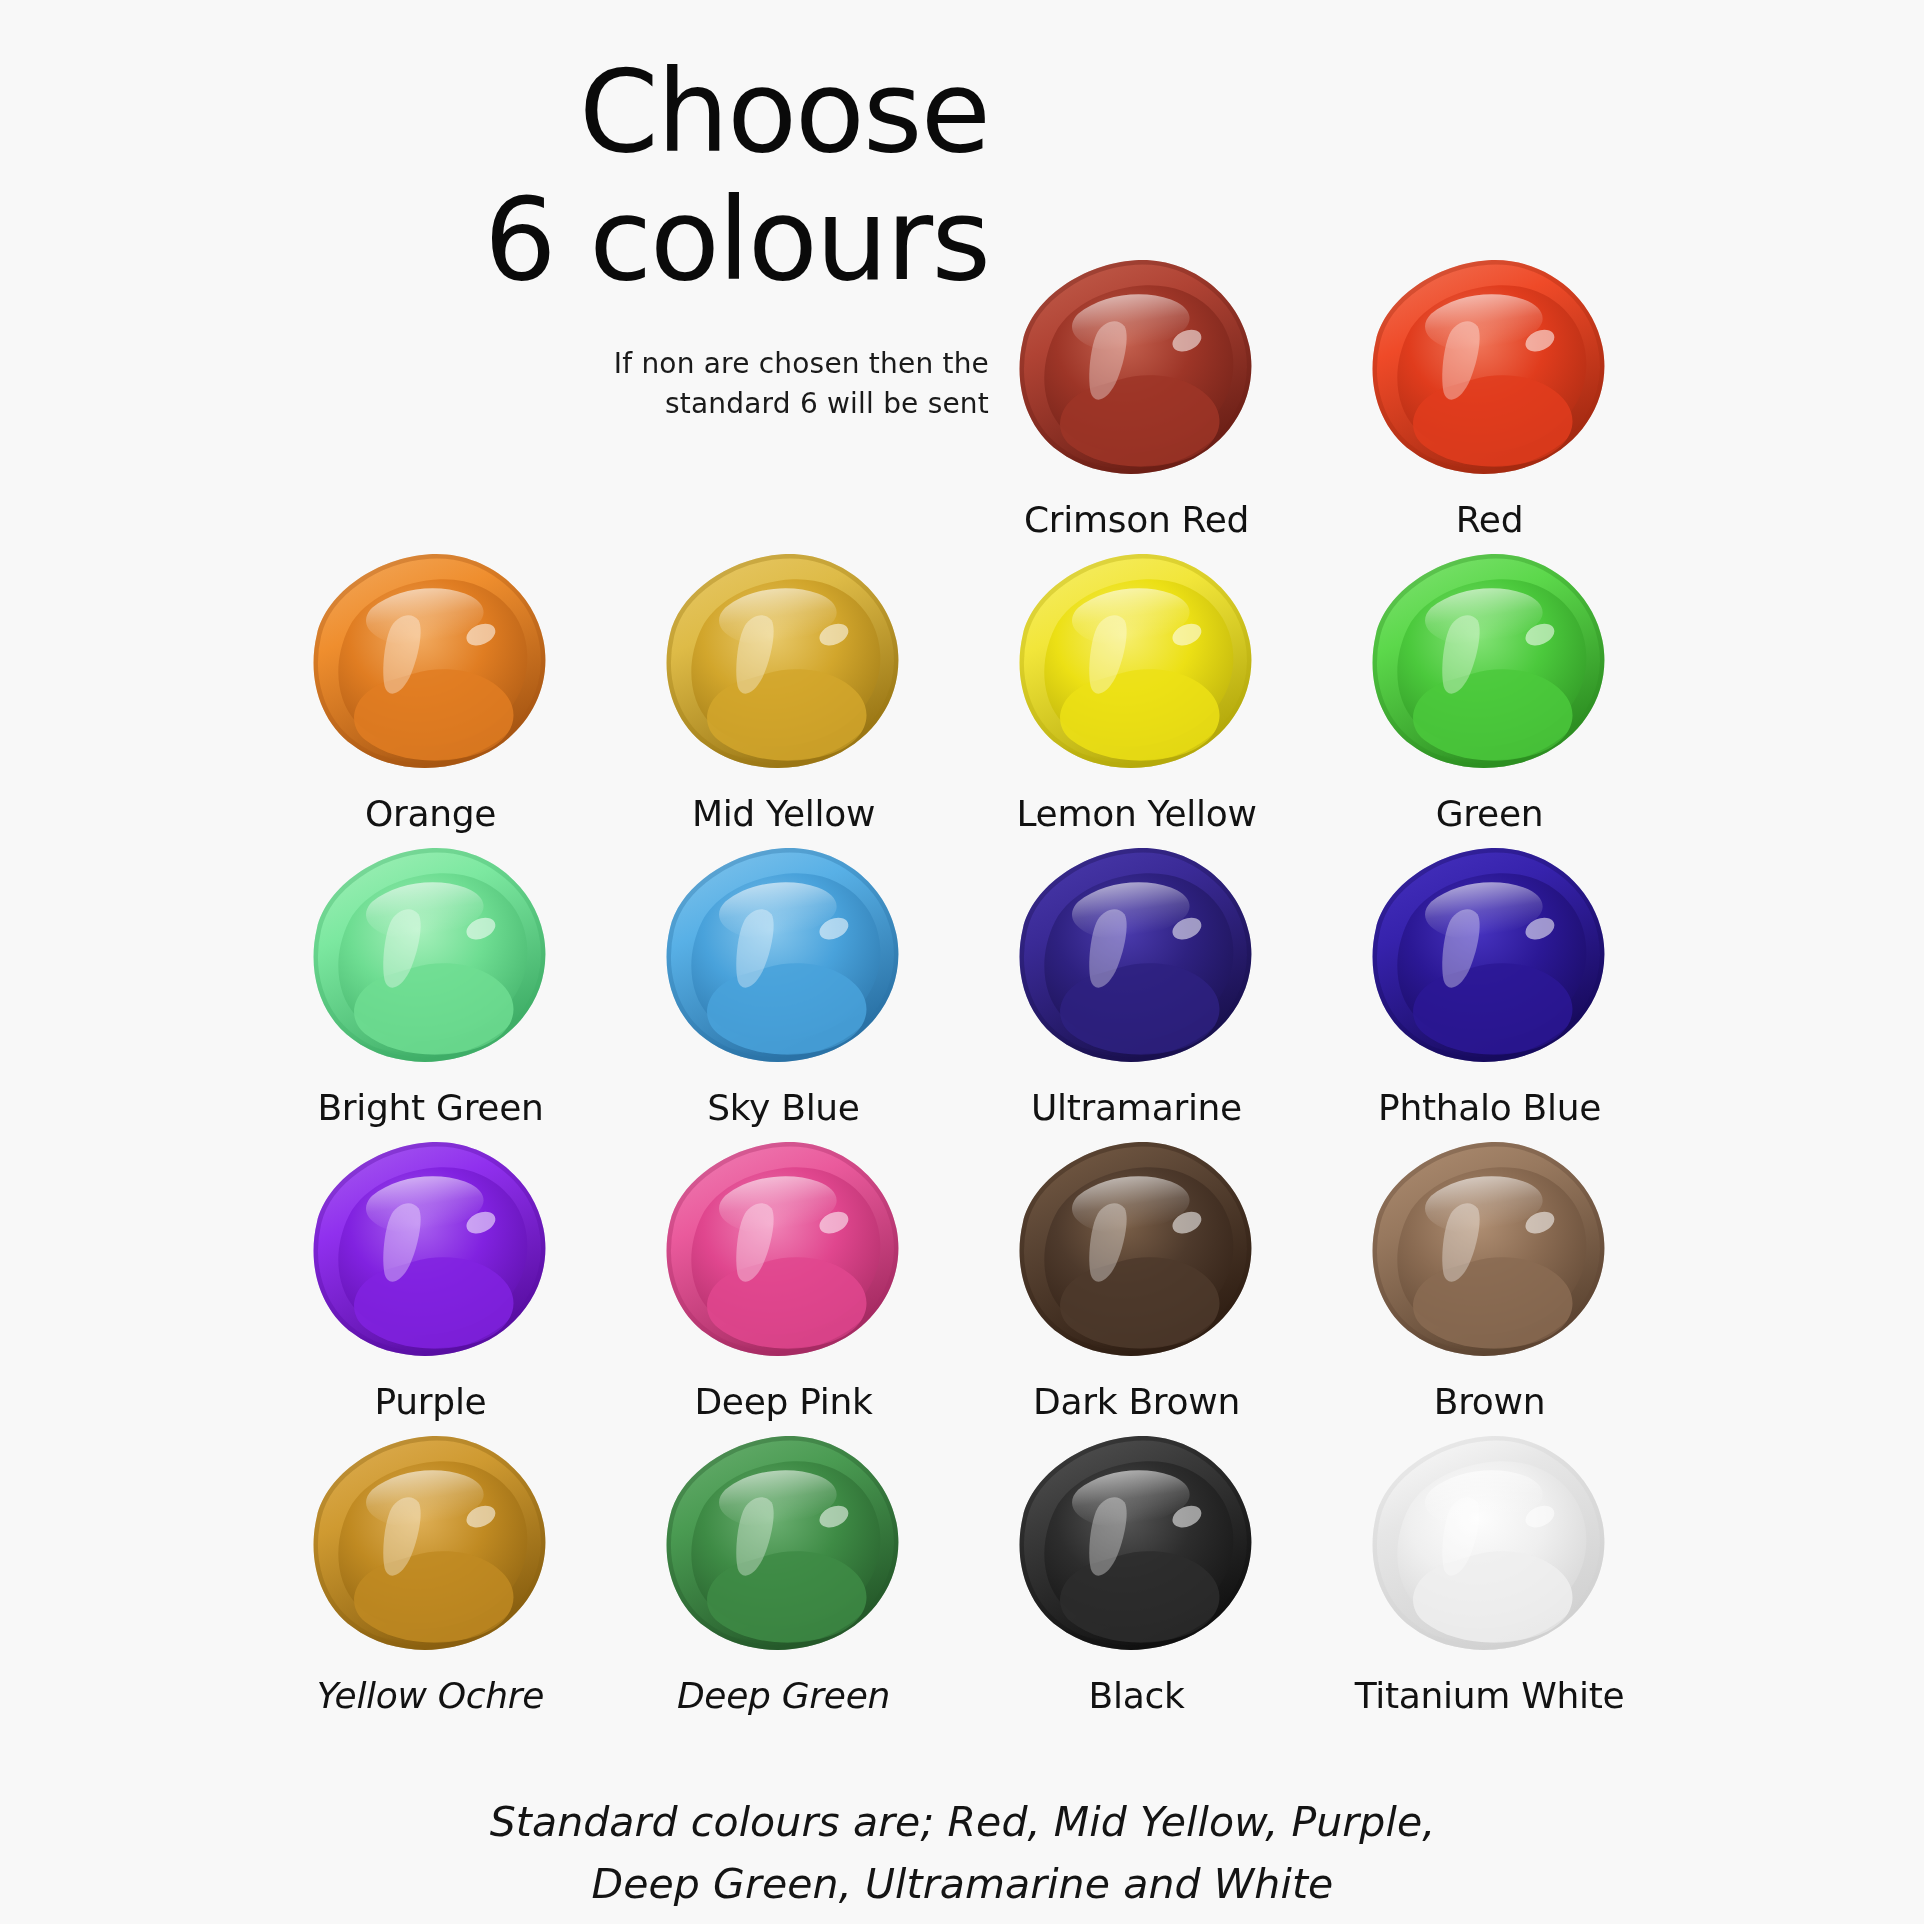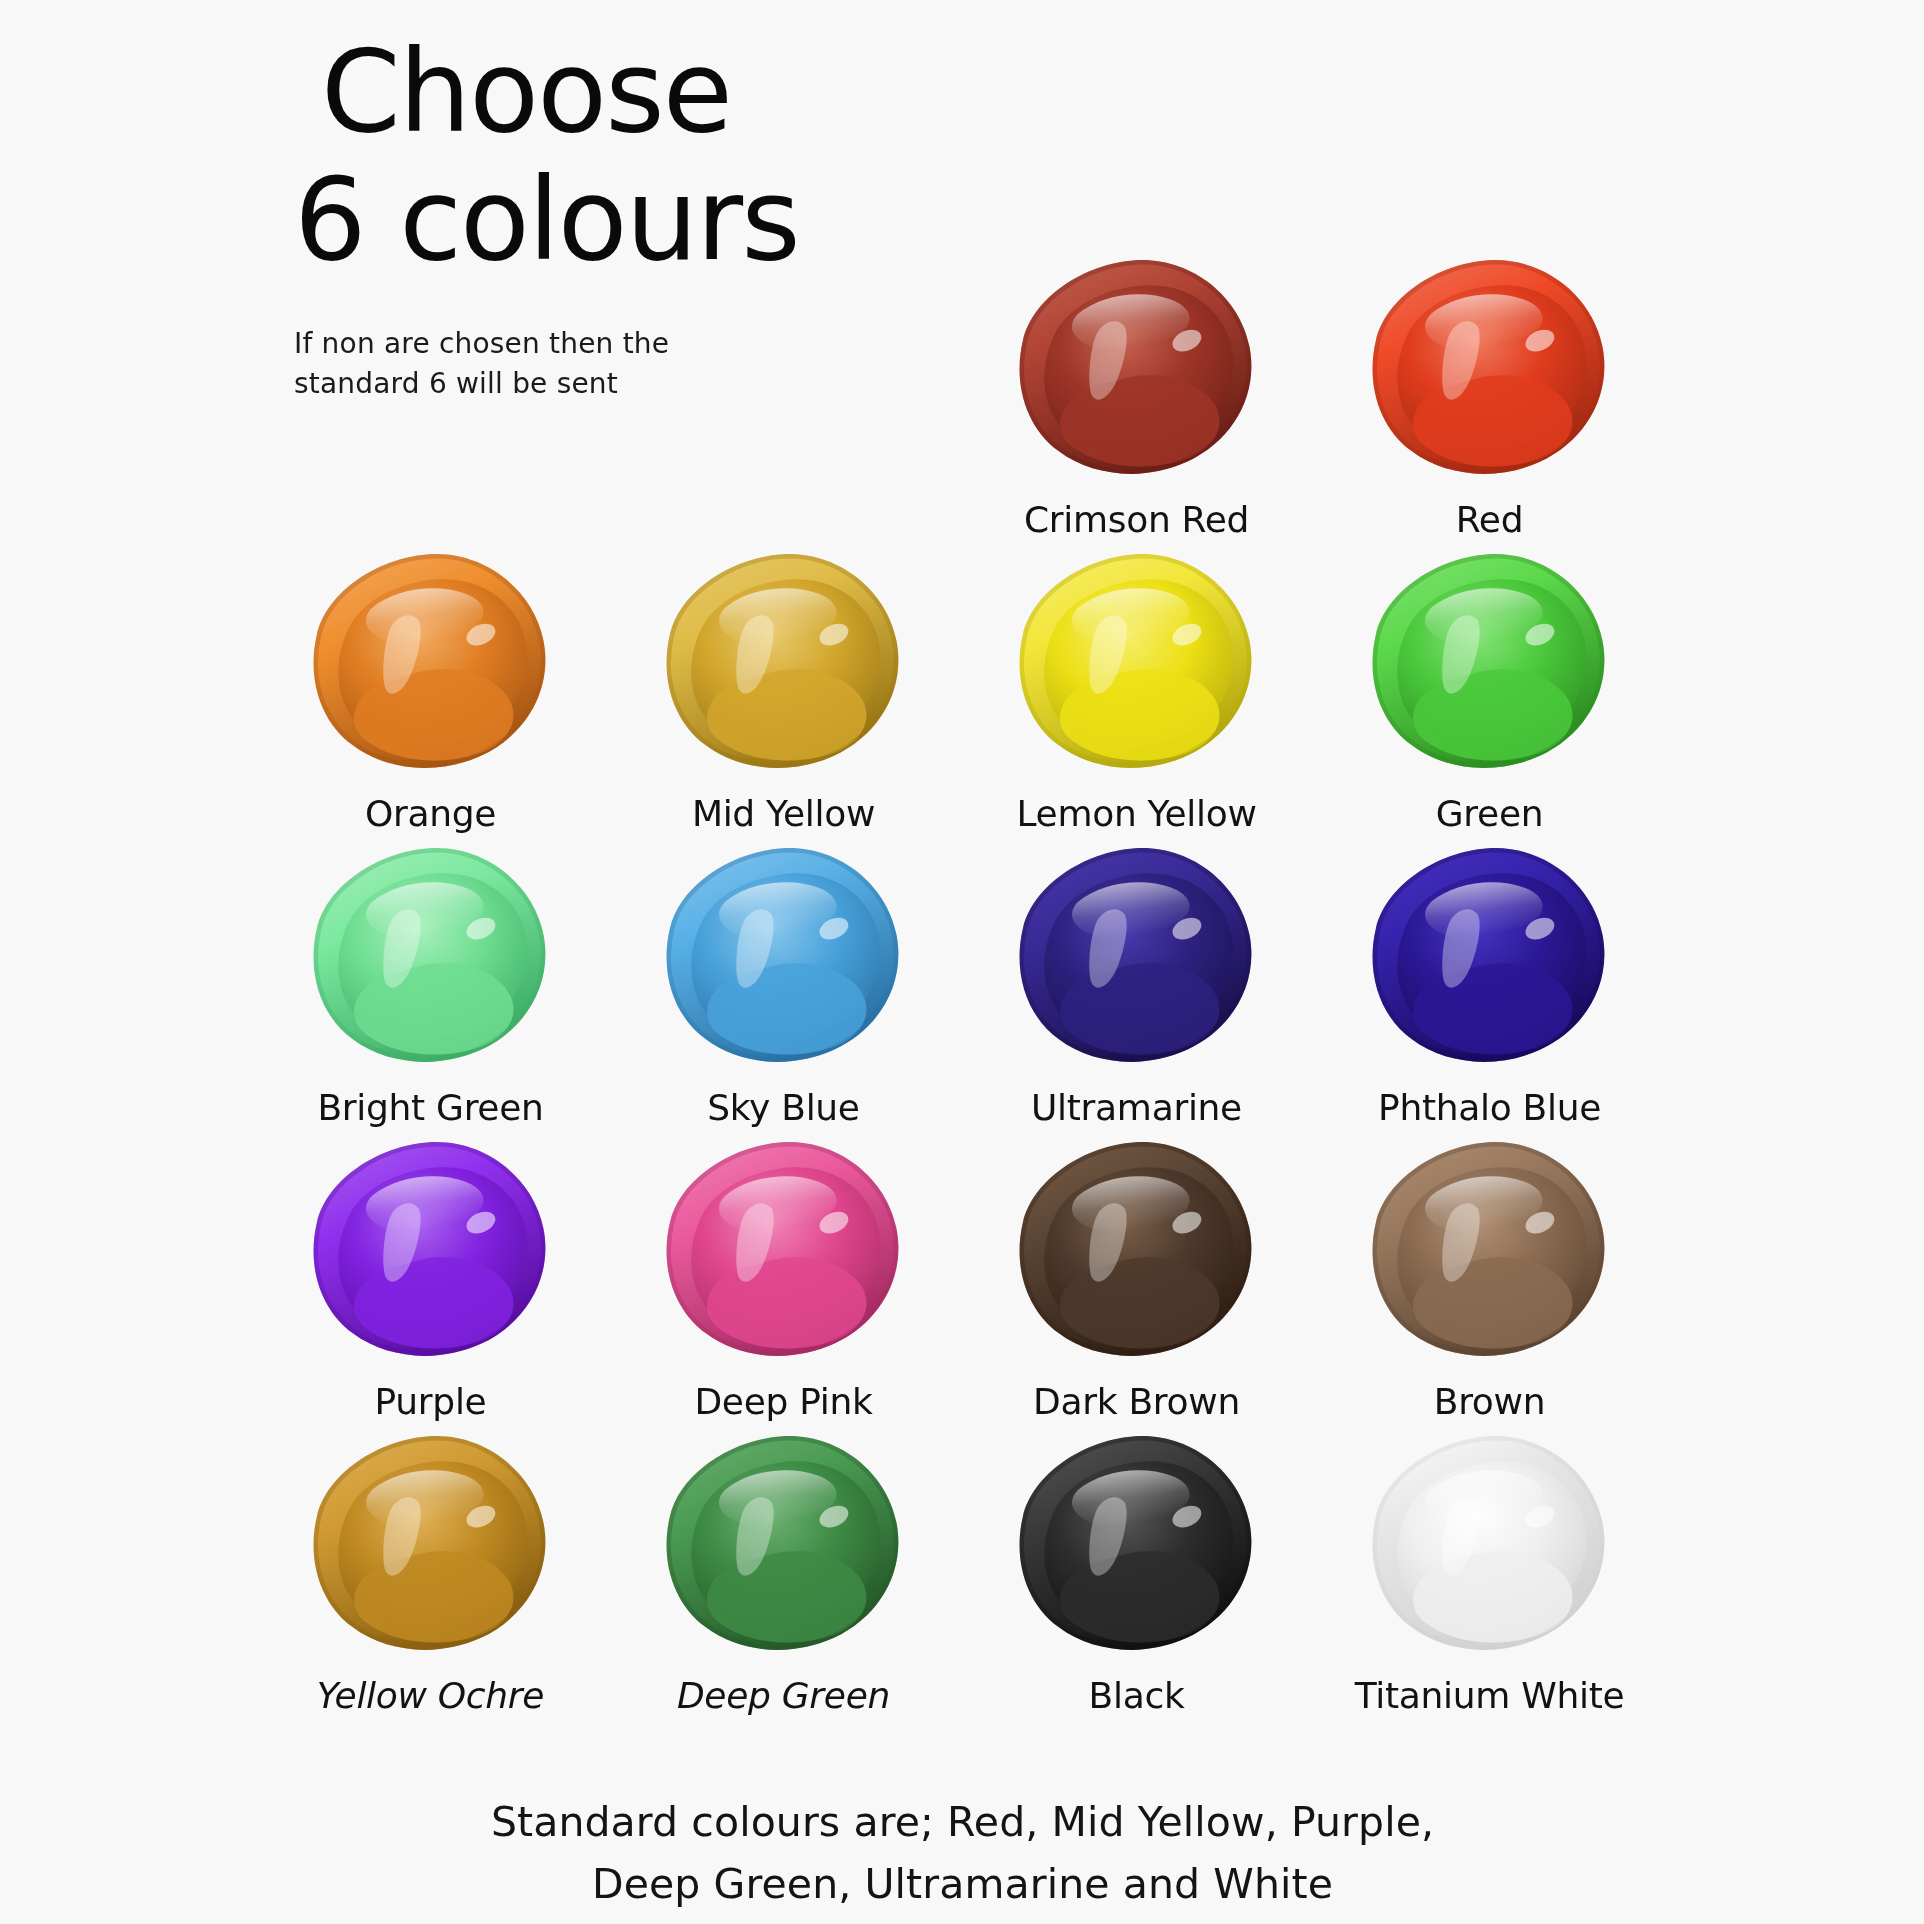--- a/index.html
+++ b/index.html
@@ -13,23 +13,23 @@
     height: 1925px;
     background: #f8f8f8;
     font-family: "Liberation Sans", sans-serif;
     overflow: hidden;
   }
 
   
   .header {
     position: absolute;
     left: 294px;
-    top: 28px;
+    top: 48px;
     width: 695px;
-    text-align: left;
+    text-align: right;
   }
   .title-line {
     font-family: "DejaVu Sans", sans-serif;
     font-weight: 400;
     font-size: 114px;
     line-height: 1.12;
     letter-spacing: -1.8px;
     color: #0a0a0a;
     white-space: nowrap;
   }
@@ -82,20 +82,21 @@
     position: absolute;
     left: 0;
     top: 1791px;
     width: 1925px;
     text-align: center;
     font-family: "DejaVu Sans", sans-serif;
     font-size: 41px;
     line-height: 1.52;
     color: #141414;
     letter-spacing: 0.1px;
+    font-style: italic;
   }
   .footer div { white-space: nowrap; }
 </style>
 </head>
 <body>
 
 <div id="page">
 
   <div class="header">
     <div class="title-line l1">Choose</div>

